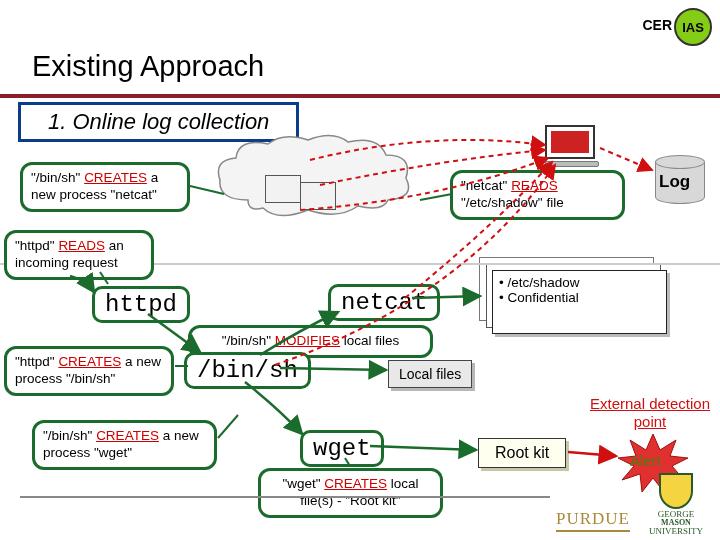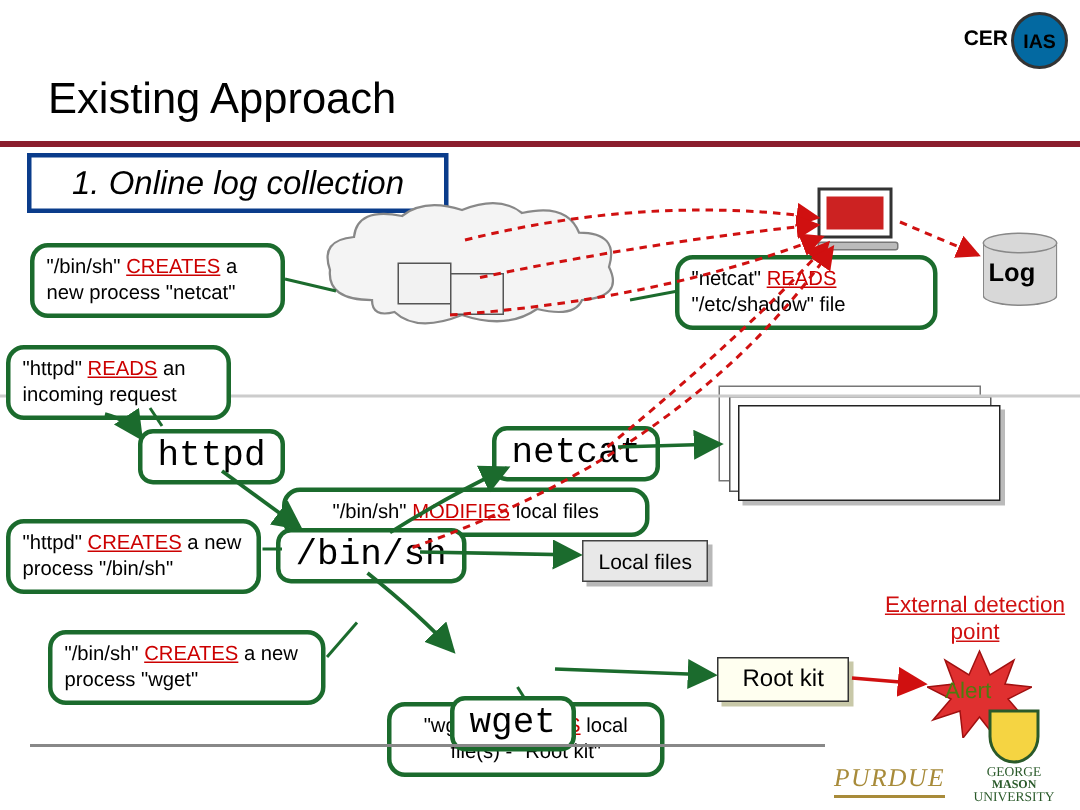--- a/index.html
+++ b/index.html
@@ -165,31 +165,30 @@
   }
   .cer-logo .circle {
     display: inline-block;
     width: 38px; height: 38px;
     border: 2px solid #333;
     border-radius: 50%;
     text-align: center;
     line-height: 36px;
     font-size: 13px;
     font-weight: bold;
-    background: #0369a1;
+    background: #84cc16;
     position: relative;
     top: 2px;
     margin-left: 2px;
   }
   .purdue {
     position: absolute;
     right: 90px;
     bottom: 8px;
     font-family: "Times New Roman", serif;
-    font-style: italic;
     font-size: 17px;
     color: #a88b3a;
     letter-spacing: 1px;
     border-bottom: 2px solid #a88b3a;
     padding-bottom: 1px;
   }
   .gmu {
     position: absolute;
     right: 4px;
     bottom: 4px;
@@ -327,27 +326,29 @@
   "/bin/sh" <u class="red">MODIFIES</u> local files
 </div>
 
 <div class="callout" style="left:258px; top:468px; width:185px; text-align:center;">
   "wget" <u class="red">CREATES</u> local file(s) - "Root kit"
 </div>
 
 <div class="node" style="left:92px; top:286px;">httpd</div>
 <div class="node" style="left:184px; top:352px;">/bin/sh</div>
 <div class="node" style="left:328px; top:284px;">netcat</div>
-<div class="node" style="left:300px; top:430px;margin-top:34px;">wget</div>
+<div class="node" style="left:300px; top:430px;">wget</div>
 
 <div class="localfiles" style="left:388px; top:360px;">Local files</div>
 
 <div class="info-box">
   <div class="before2"></div>
   <div class="before"></div>
+  <div>• <span>/etc/shadow</span></div>
+  <div>• <span>Confidential</span></div>
 </div>
 
 <div class="rootkit" style="left:478px; top:438px;">Root kit</div>
 
 <div class="ext-det">External detection point</div>
 
 <div class="alert-star">
   <svg viewBox="0 0 70 60">
     <polygon points="35,2 42,18 58,8 52,24 70,26 54,34 66,48 48,42 46,60 35,46 24,60 22,42 4,48 16,34 0,26 18,24 12,8 28,18" fill="#e03030" stroke="#a01010" stroke-width="1"></polygon>
   </svg>

